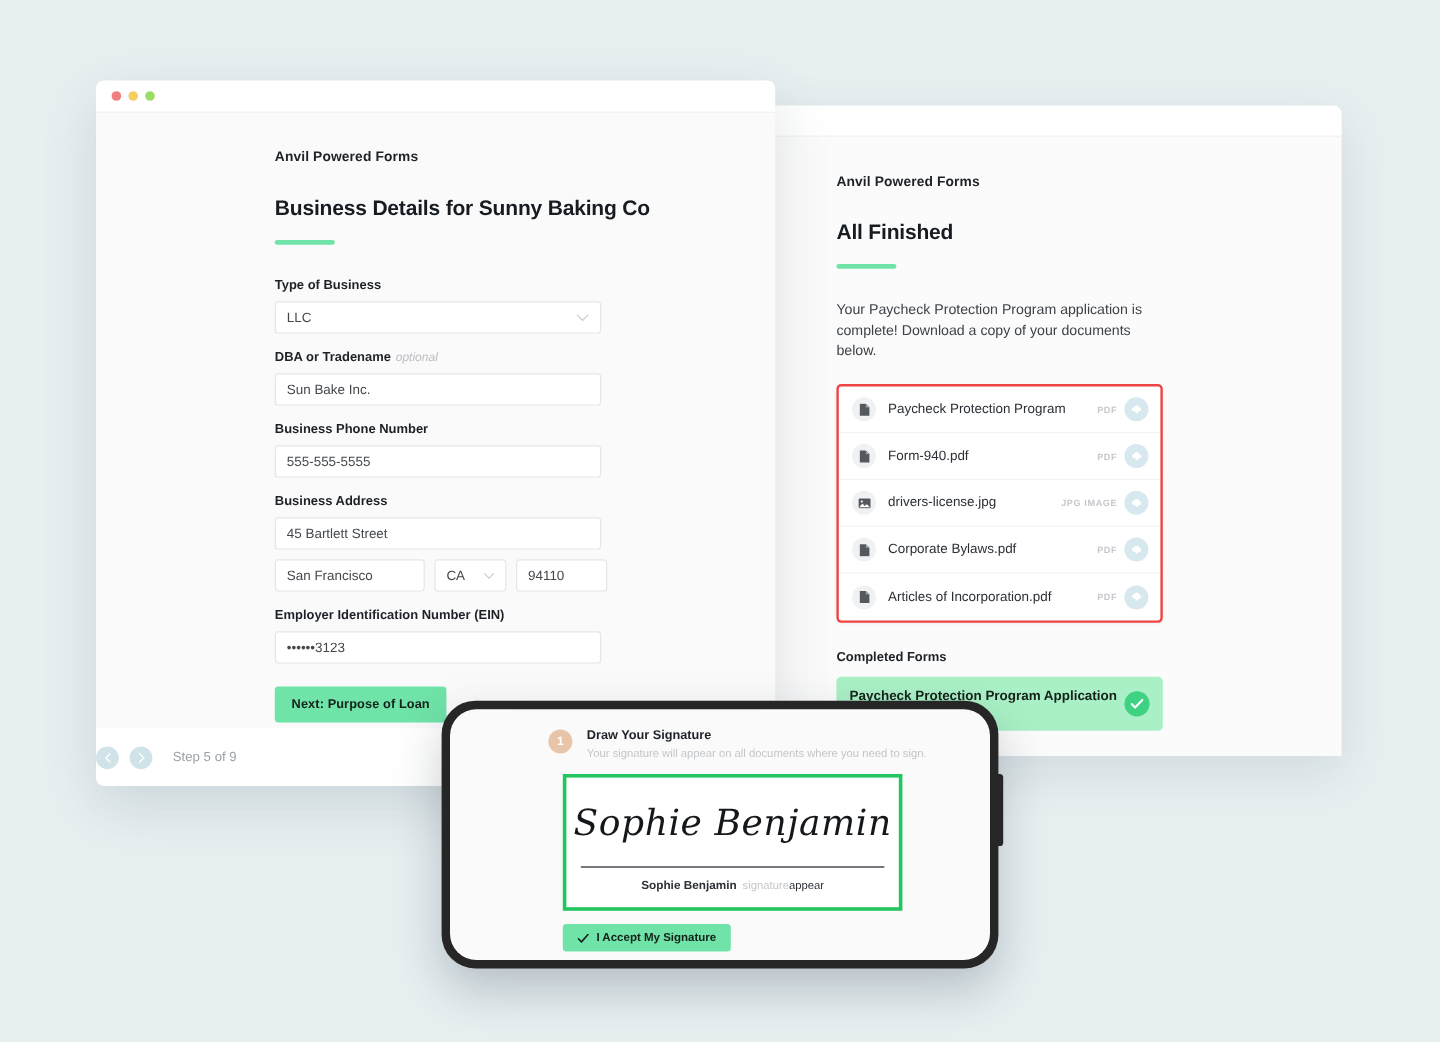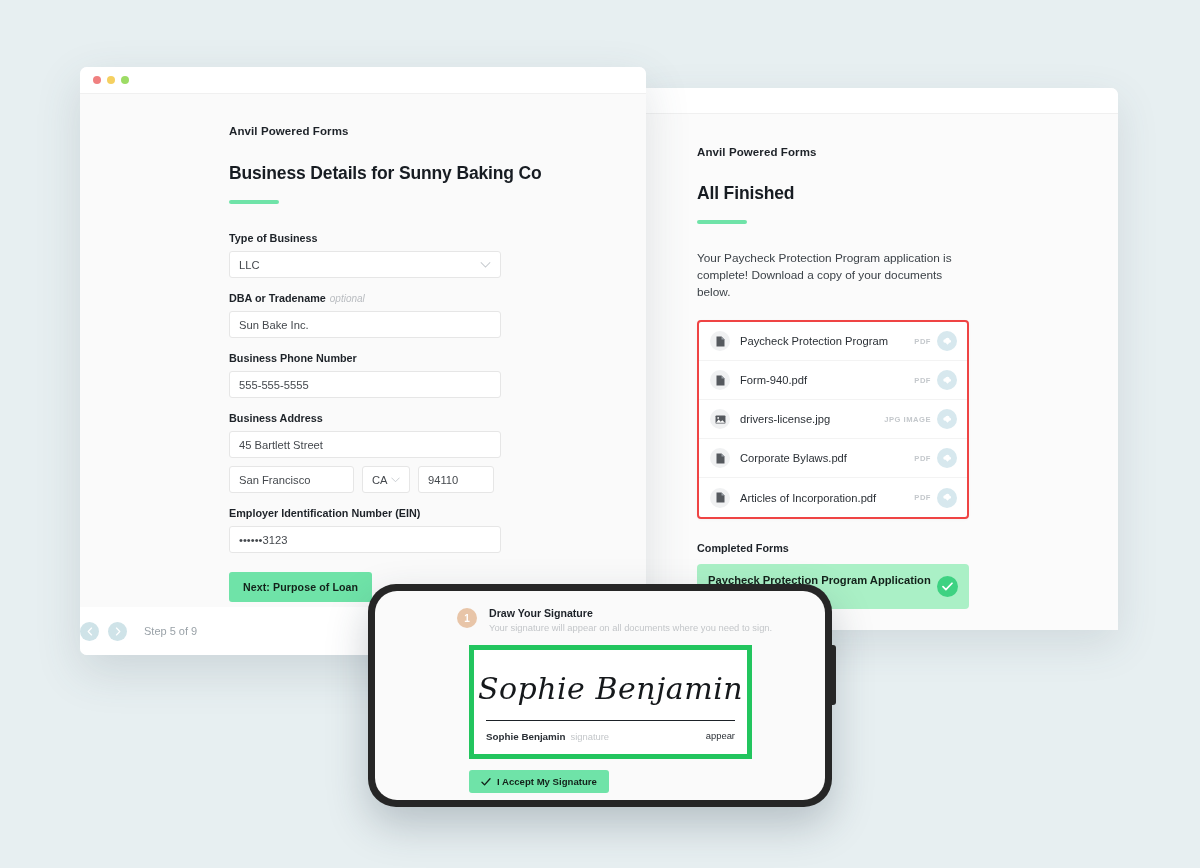--- a/index.html
+++ b/index.html
@@ -159,34 +159,34 @@
   .step-badge {
     width: 20px; height: 20px; border-radius: 50%; background: #e8c5a8;
     color: #ffffff; font-size: 10px; font-weight: 700;
     display: flex; align-items: center; justify-content: center; flex:0 0 auto;
     margin-top: 1px;
   }
   .sig-title { font-size: 10.6px; font-weight: 700; color: #1d2228; }
   .sig-sub { font-size: 9.4px; color: #c3c6c9; margin-top: 3px; }
   .sig-pad {
     position: absolute; left: 94px; top: 54px; width: 283px; height: 114px;
-    background: #ffffff; border: 5px solid #22c55e;
+    background: #ffffff; border: 3px solid #22c55e;
   }
   .sig-ink {
     font-family: "DejaVu Serif", serif; font-style: italic;
     font-size: 30px; color: #15181b; text-align: center;
     margin-top: 21px; letter-spacing: .5px; font-weight: 400;
   }
   .sig-line {
     position: absolute; left: 12px; right: 12px; bottom: 33px;
     border-bottom: 1px solid #1d2228;
   }
   .sig-foot {
     position: absolute; left: 12px; right: 12px; bottom: 10px;
-    display: flex; align-items: center; justify-content: space-between;
+    display: flex; align-items: center; justify-content: center;
   }
   .sig-name { font-size: 9.8px; font-weight: 700; color: #2b3036; }
   .sig-word { font-size: 9.4px; color: #c3c6c9; font-weight: 400; margin-left: 5px; }
   .sig-clear { font-size: 9.4px; color: #2b3036; cursor: pointer; }
   .accept-btn {
     position: absolute; left: 94px; top: 179px;
     background: #6fe3a8; border: none; border-radius: 3px;
     padding: 6px 12px; font-size: 9.6px; font-weight: 700; color: #13221a;
     font-family: "Liberation Sans", sans-serif; cursor: pointer;
     display: flex; align-items: center; gap: 6px;
@@ -353,21 +353,21 @@
 
       <div style="margin-top:14px">
         <div class="field-label">Business Address</div>
         <div class="input wide" style="margin-top:7px">
           <span>45 Bartlett Street</span>
         </div>
         <div class="row" style="margin-top:8px">
           <div class="input" style="width:125px">
             <span>San Francisco</span>
           </div>
-          <div class="input" style="width:48px">
+          <div class="input" style="width:60px">
             <span>CA</span>
             <span class="chev">
               <svg width="9" height="6" viewBox="0 0 12 8">
                   <path d="M1 1.3L6 6.3l5-5" stroke="#c9cdd1" stroke-width="1.3" fill="none" stroke-linecap="round"></path>
                 </svg>
             </span>
           </div>
           <div class="input" style="width:76px">
             <span>94110</span>
           </div>

